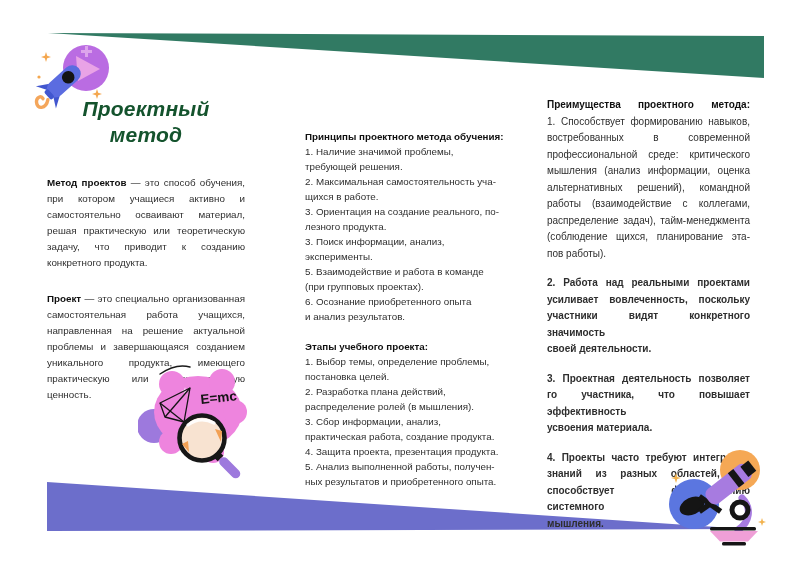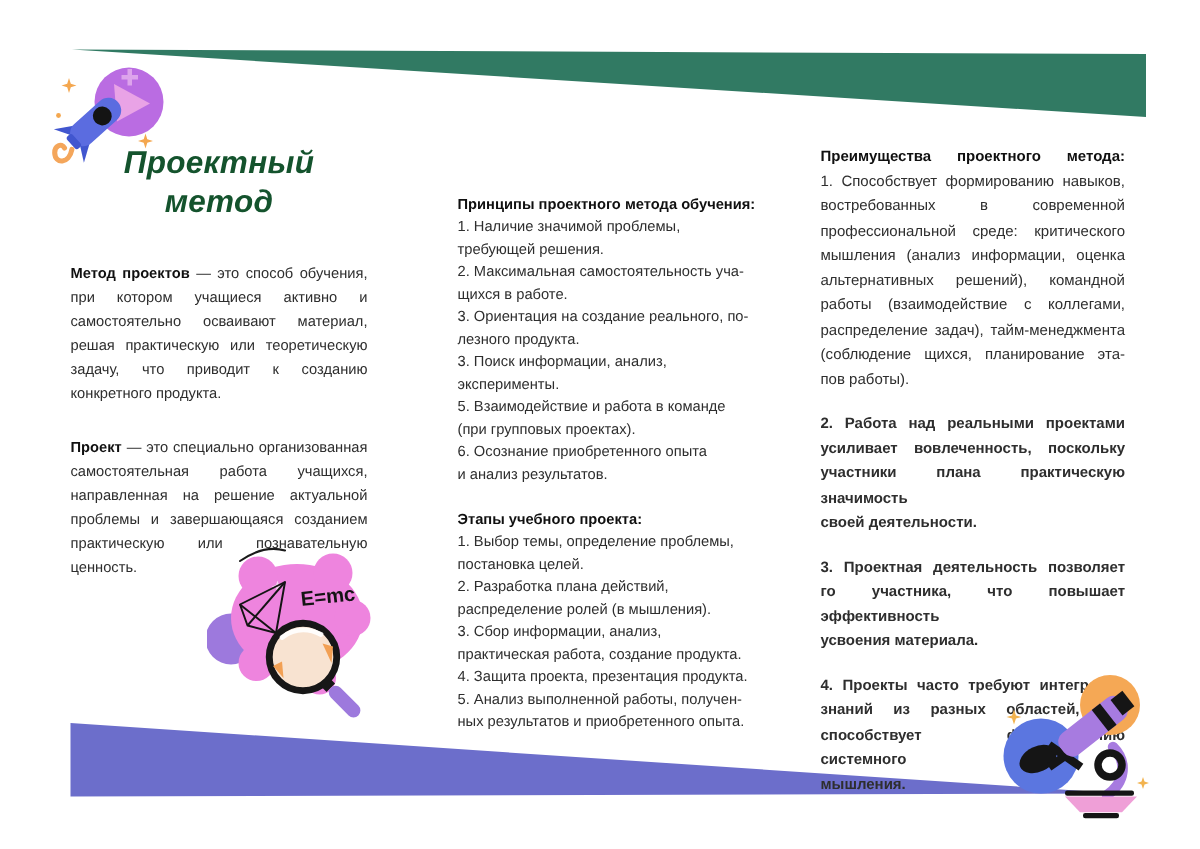--- a/index.html
+++ b/index.html
@@ -60,20 +60,21 @@
       <div class="jl">самостоятельно осваивают материал,</div>
       <div class="jl">решая практическую или теоретическую</div>
       <div class="jl">задачу, что приводит к созданию</div>
       <div class="jl end">конкретного продукта.</div>
     </div>
     <div class="para">
       <div class="jl"><b>Проект</b><span> — это специально организованная</span></div>
       <div class="jl">самостоятельная работа учащихся,</div>
       <div class="jl">направленная на решение актуальной</div>
       <div class="jl">проблемы и завершающаяся созданием</div>
+      <div class="jl">уникального продукта, имеющего</div>
       <div class="jl">практическую или познавательную</div>
       <div class="jl end">ценность.</div>
     </div>
   </div>
 
   <div class="col col2">
     <div class="h2">Принципы проектного метода обучения:</div>
     <div class="ln">1. Наличие значимой проблемы,</div>
     <div class="ln">требующей решения.</div>
     <div class="ln">2. Максимальная самостоятельность уча-</div>
@@ -107,21 +108,21 @@
       <div class="jl">мышления (анализ информации, оценка</div>
       <div class="jl">альтернативных решений), командной</div>
       <div class="jl">работы (взаимодействие с коллегами,</div>
       <div class="jl">распределение задач), тайм-менеджмента</div>
       <div class="jl">(соблюдение щихся, планирование эта-</div>
       <div class="jl end">пов работы).</div>
     </div>
     <div class="item">
       <div class="jl">2. Работа над реальными проектами</div>
       <div class="jl">усиливает вовлеченность, поскольку</div>
-      <div class="jl">участники плана практическую значимость</div>
+      <div class="jl">участники видят конкретного значимость</div>
       <div class="jl end">своей деятельности.</div>
     </div>
     <div class="item">
       <div class="jl">3. Проектная деятельность позволяет</div>
       <div class="jl">го участника, что повышает эффективность</div>
       <div class="jl end">усвоения материала.</div>
     </div>
     <div class="item">
       <div class="jl">4. Проекты часто требуют интеграции</div>
       <div class="jl">знаний из разных областей, что</div>

